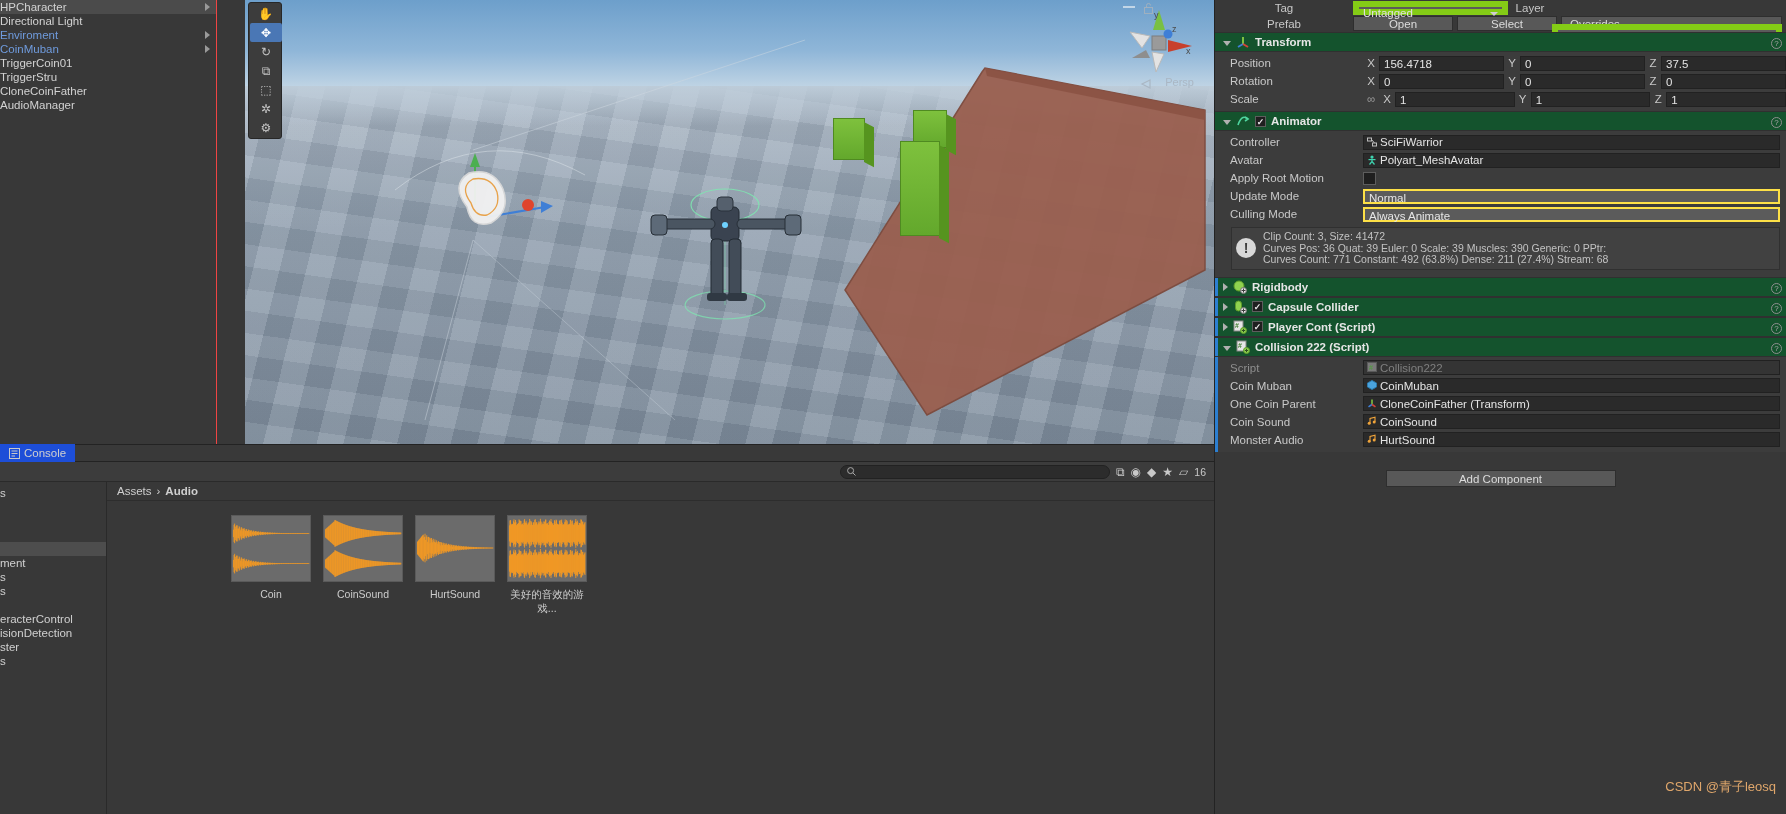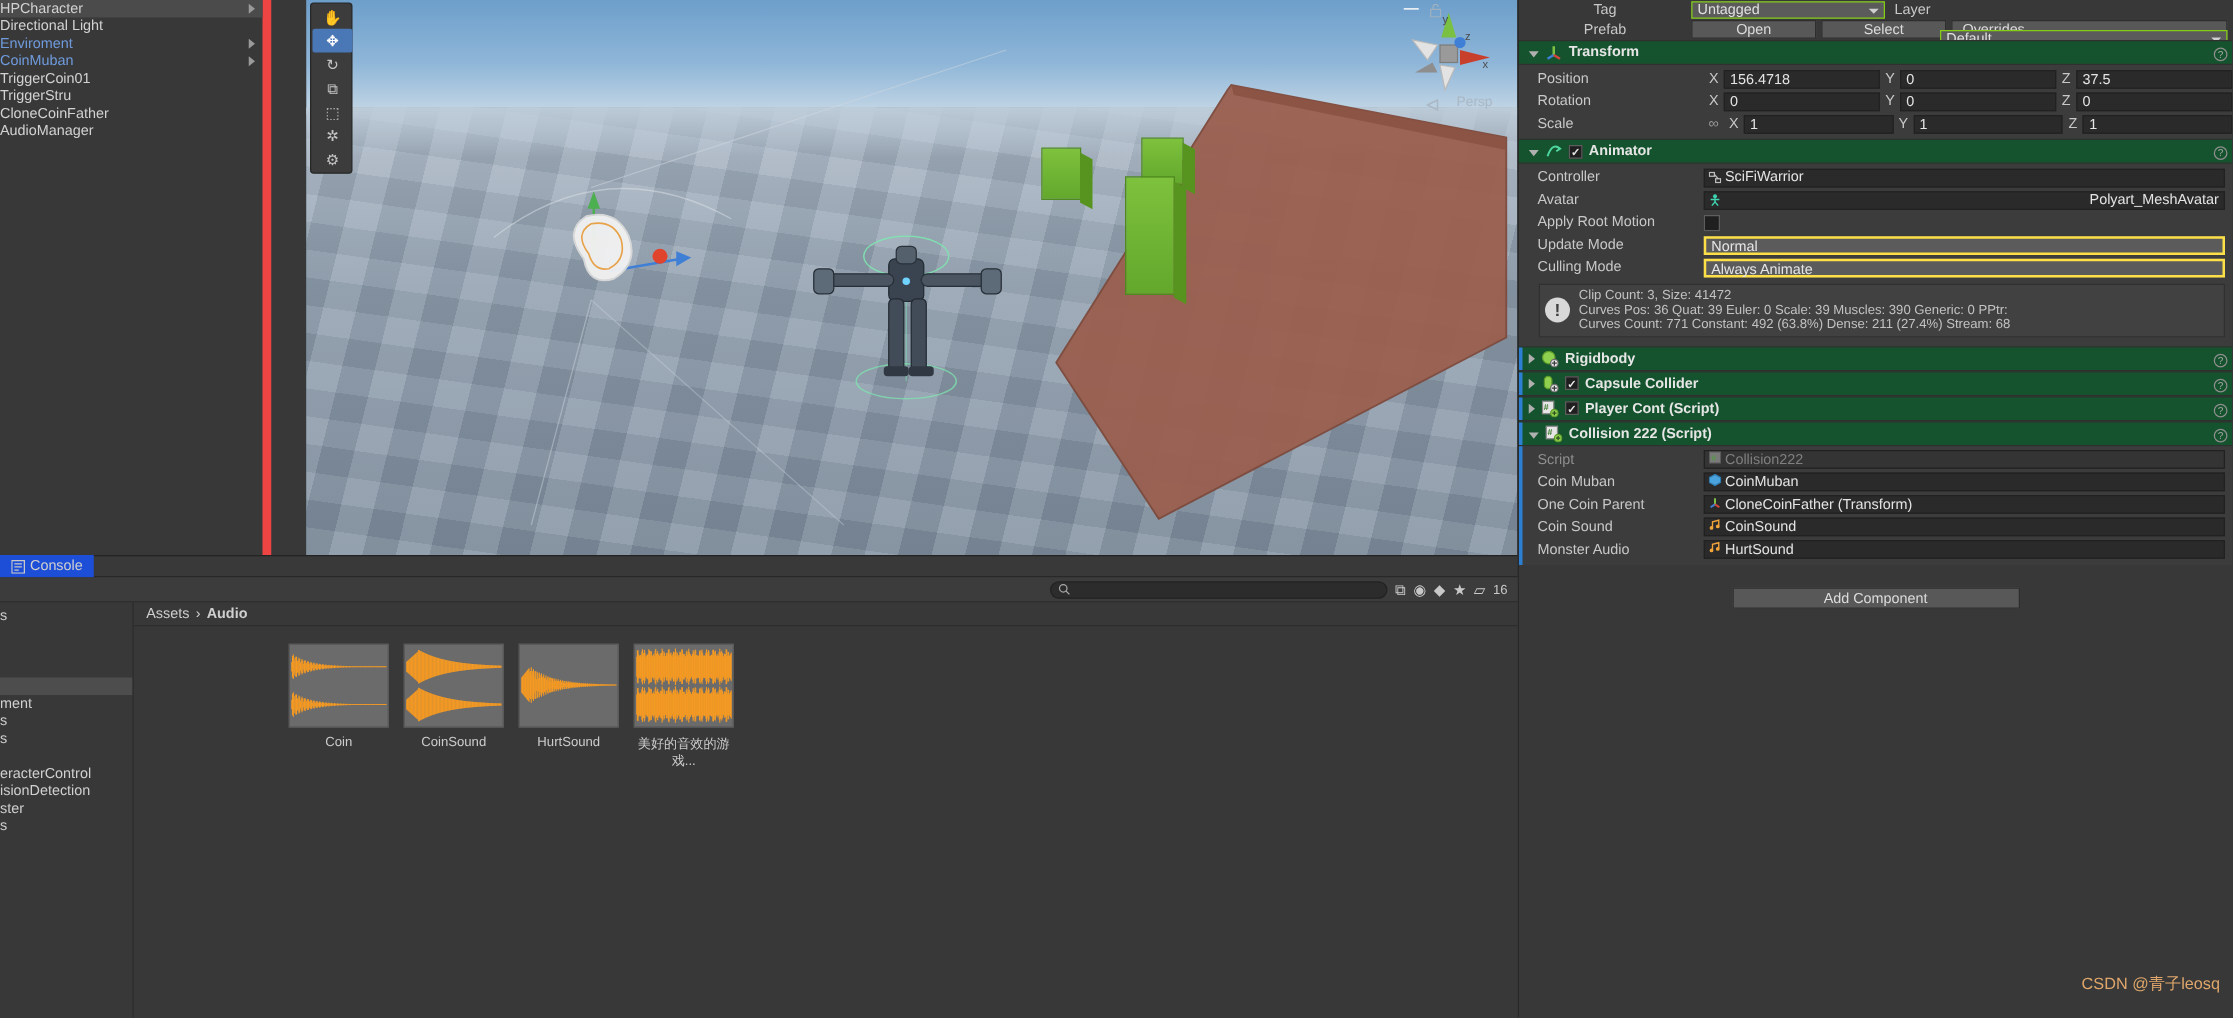--- a/index.html
+++ b/index.html
@@ -9,21 +9,21 @@
     font-family: "Liberation Sans", sans-serif;
     font-size: 11px;
     color: #c8c8c8;
     overflow: hidden;
   }
   #root { position: relative; width: 1786px; height: 814px; }
 
   
   #hierarchy {
     position: absolute; left: 0; top: 0; width: 217px; height: 444px;
-    background: #383838; border-right: 7px solid #ef4444;
+    background: #383838; border-right: 1px solid #ef4444;
   }
   .hier-row {
     height: 14px; line-height: 14px; padding-left: 0px;
     font-size: 11.5px; color: #d2d2d2; white-space: nowrap;
     position: relative;
   }
   .hier-row.sel { background: #4b4b4b; }
   .hier-row.prefab { color: #6f9bdd; }
   .hier-arrow {
     position: absolute; right: 6px; top: 3px;
@@ -93,21 +93,21 @@
   #inspector {
     position: absolute; left: 1214px; top: 0; width: 572px; height: 814px;
     background: #383838; border-left: 1px solid #232323; overflow: hidden;
   }
   .insp-top-row {
     height: 15px; display: flex; align-items: center; padding: 0 4px; gap: 4px;
     font-size: 11.5px;
   }
   .lbl-right { text-align: center; color: #c8c8c8; }
   .dropdown {
-    background: #5b5b5b; border: 1px solid #84cc16; height: 14px; line-height: 13px;
+    background: #5b5b5b; border: 6px solid #84cc16; height: 14px; line-height: 13px;
     padding: 0 4px; color: #e0e0e0; position: relative; font-size: 11.5px;
   }
   .dropdown .caret {
     position: absolute; right: 4px; top: 5px; width: 0; height: 0;
     border-left: 4px solid transparent; border-right: 4px solid transparent;
     border-top: 4px solid #cfcfcf;
   }
   .btn {
     background: #585858; border: 1px solid #2e2e2e; height: 15px; line-height: 14px;
     text-align: center; color: #dcdcdc; font-size: 11.5px;
@@ -419,21 +419,21 @@
           <svg width="10" height="10" viewBox="0 0 10 10">
             <rect x="0.5" y="1" width="4" height="3" fill="none" stroke="#bdbdbd"></rect>
             <rect x="5.5" y="6" width="4" height="3" fill="none" stroke="#bdbdbd"></rect>
             <line x1="4.5" y1="2.5" x2="7.5" y2="6" stroke="#bdbdbd"></line>
           </svg>
           <span>SciFiWarrior</span>
         </span>
       </div>
       <div class="prop-row">
         <span class="prop-label">Avatar</span>
-        <span class="objfield" style="margin-right:6px;justify-content:space-between;">
+        <span class="objfield" style="margin-right:6px;">
           <svg width="10" height="10" viewBox="0 0 10 10">
             <circle cx="5" cy="2" r="1.6" fill="#3fd4b0"></circle>
             <line x1="5" y1="3.6" x2="5" y2="6.5" stroke="#3fd4b0" stroke-width="1.2"></line>
             <line x1="1.5" y1="4.6" x2="8.5" y2="4.6" stroke="#3fd4b0" stroke-width="1.2"></line>
             <line x1="5" y1="6.5" x2="2.5" y2="9.5" stroke="#3fd4b0" stroke-width="1.2"></line>
             <line x1="5" y1="6.5" x2="7.5" y2="9.5" stroke="#3fd4b0" stroke-width="1.2"></line>
           </svg>
           <span>Polyart_MeshAvatar</span>
         </span>
       </div>

